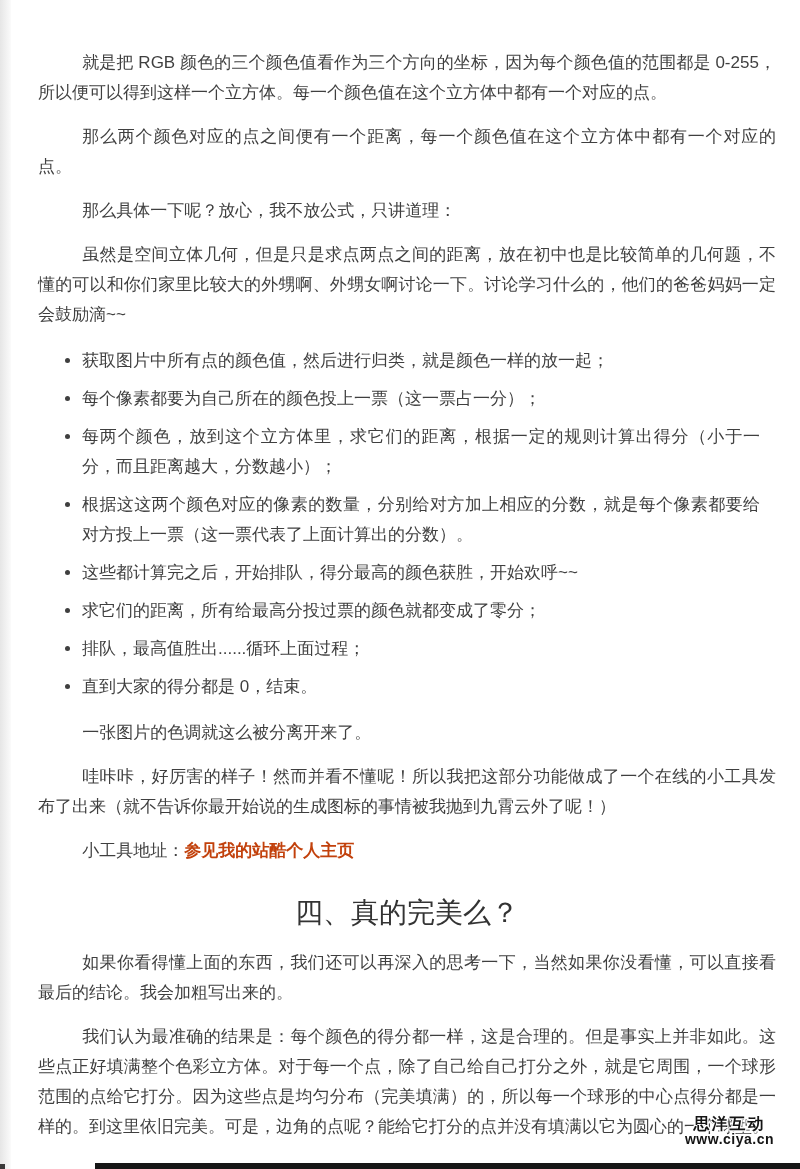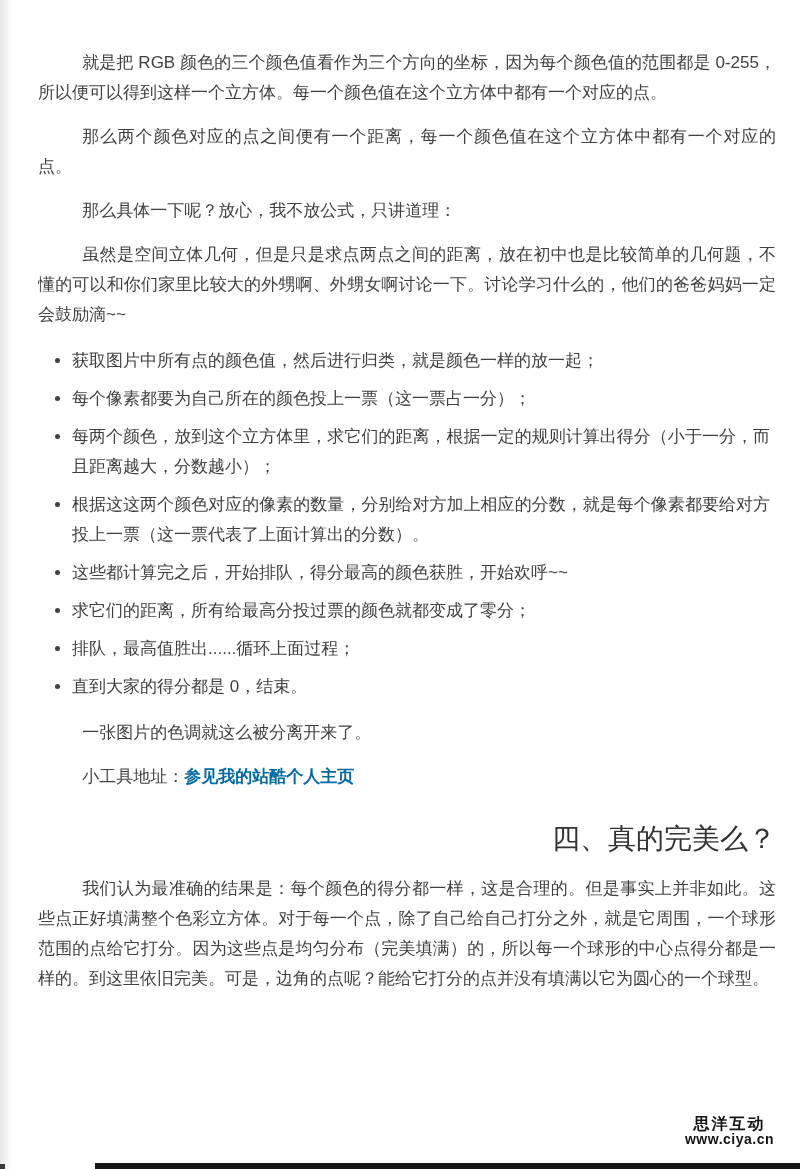--- a/index.html
+++ b/index.html
@@ -32,39 +32,39 @@
   .content p.para {
     text-indent: 2.6em;
     margin: 14px 0;
   }
   ul.bullets {
     margin: 16px 0 16px 0;
     padding-left: 28px;
     list-style: disc outside;
   }
   ul.bullets li {
-    margin: 8px 6px;
+    margin: 8px 16px;
   }
   .tool-line {
     text-indent: 2.6em;
     margin: 14px 0 26px 0;
   }
   .tool-line a {
-    color: #0369a1;
+    color: #c2410c;
     font-weight: bold;
     text-decoration: none;
     cursor: pointer;
   }
   h2.section-heading {
     font-size: 28px;
     font-weight: 400;
     color: #333333;
     margin: 28px 0 16px 0;
     line-height: 38px;
-    text-align: right;
+    text-align: center;
   }
   .watermark {
     position: absolute;
     right: 26px;
     bottom: 22px;
     text-align: center;
     color: #141414;
     font-weight: bold;
     line-height: 1.05;
     text-shadow:
@@ -108,27 +108,29 @@
         <li>每两个颜色，放到这个立方体里，求它们的距离，根据一定的规则计算出得分（小于一分，而且距离越大，分数越小）；</li>
         <li>根据这这两个颜色对应的像素的数量，分别给对方加上相应的分数，就是每个像素都要给对方投上一票（这一票代表了上面计算出的分数）。</li>
         <li>这些都计算完之后，开始排队，得分最高的颜色获胜，开始欢呼~~</li>
         <li>求它们的距离，所有给最高分投过票的颜色就都变成了零分；</li>
         <li>排队，最高值胜出......循环上面过程；</li>
         <li>直到大家的得分都是 0，结束。</li>
       </ul>
 
     <div>
         <p class="para">一张图片的色调就这么被分离开来了。</p>
+        <p class="para">哇咔咔，好厉害的样子！然而并看不懂呢！所以我把这部分功能做成了一个在线的小工具发布了出来（就不告诉你最开始说的生成图标的事情被我抛到九霄云外了呢！）</p>
       </div>
 
     <p class="tool-line"><span>小工具地址：</span><a>参见我的站酷个人主页</a></p>
 
     <h2 class="section-heading">四、真的完美么？</h2>
 
     <div>
+        <p class="para">如果你看得懂上面的东西，我们还可以再深入的思考一下，当然如果你没看懂，可以直接看最后的结论。我会加粗写出来的。</p>
         <p class="para">我们认为最准确的结果是：每个颜色的得分都一样，这是合理的。但是事实上并非如此。这些点正好填满整个色彩立方体。对于每一个点，除了自己给自己打分之外，就是它周围，一个球形范围的点给它打分。因为这些点是均匀分布（完美填满）的，所以每一个球形的中心点得分都是一样的。到这里依旧完美。可是，边角的点呢？能给它打分的点并没有填满以它为圆心的一个球型。</p>
       </div>
   </div>
 
   <div class="watermark">
     <div class="wm-name">思洋互动</div>
     <div class="wm-url">www.ciya.cn</div>
   </div>
 
   <div class="corner-mark"></div>

